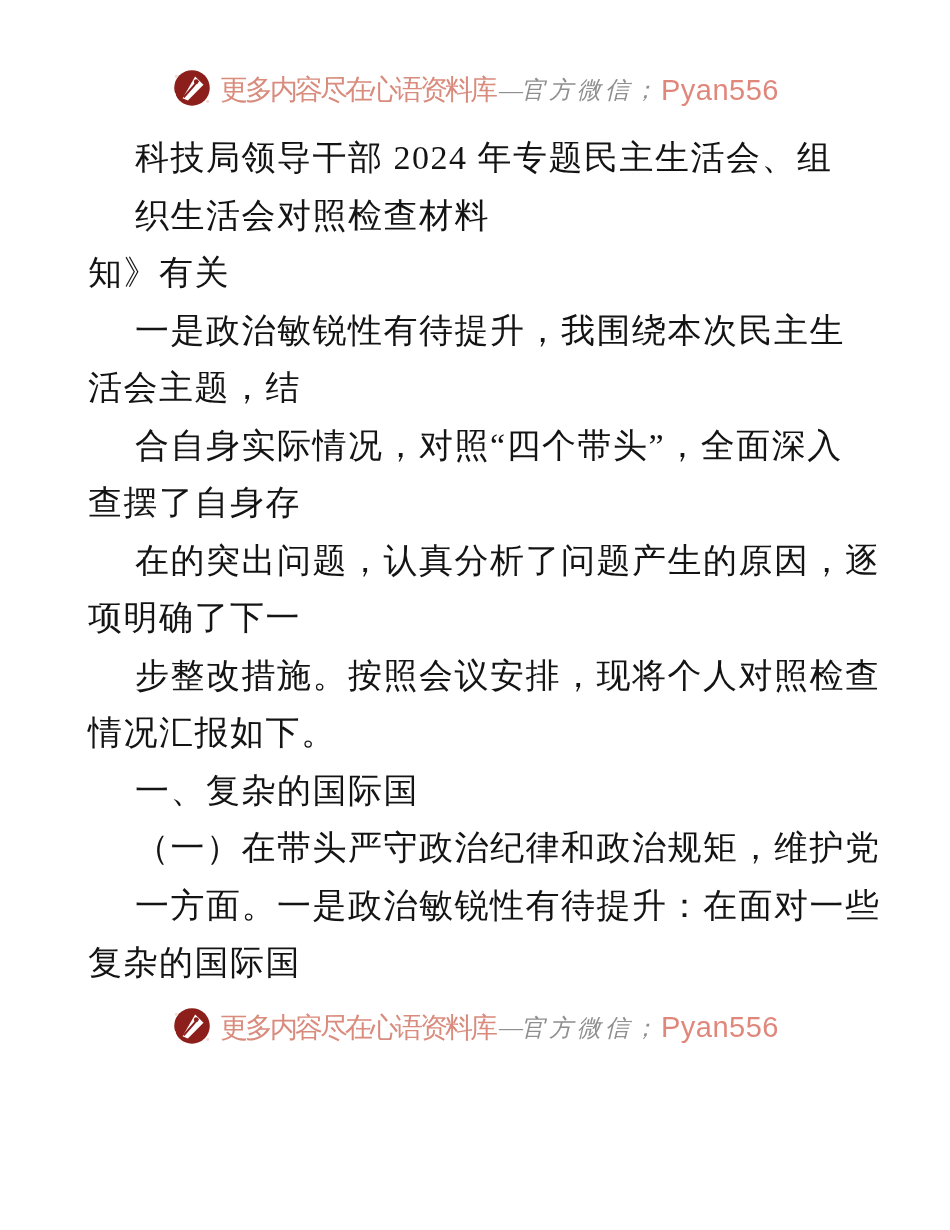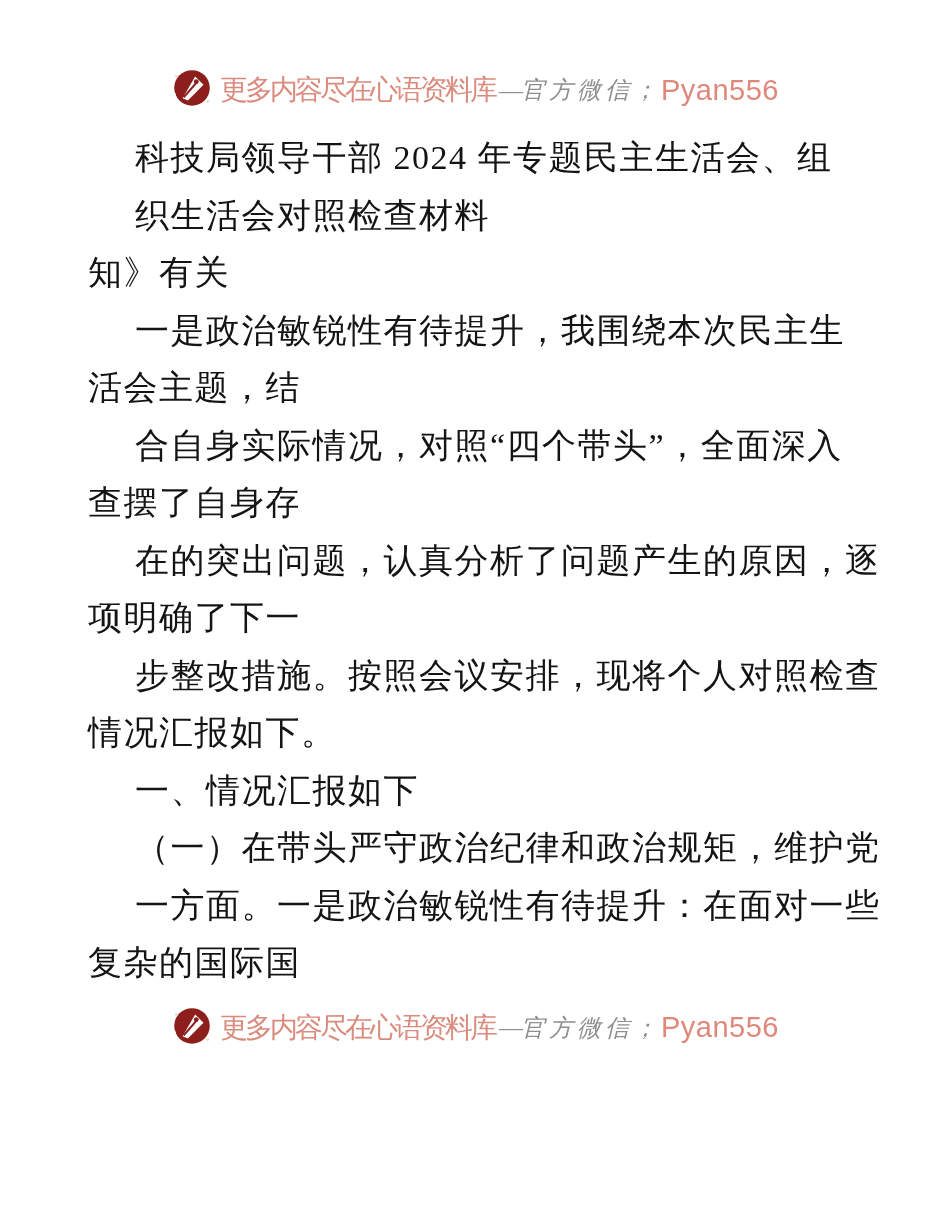--- a/index.html
+++ b/index.html
@@ -95,21 +95,21 @@
       <div class="line indent">织生活会对照检查材料</div>
       <div class="line">知》有关</div>
       <div class="line indent">一是政治敏锐性有待提升，我围绕本次民主生</div>
       <div class="line">活会主题，结</div>
       <div class="line indent">合自身实际情况，对照“四个带头”，全面深入</div>
       <div class="line">查摆了自身存</div>
       <div class="line indent">在的突出问题，认真分析了问题产生的原因，逐</div>
       <div class="line">项明确了下一</div>
       <div class="line indent">步整改措施。按照会议安排，现将个人对照检查</div>
       <div class="line">情况汇报如下。</div>
-      <div class="line indent">一、情况汇报如下</div>
+      <div class="line indent">一、复杂的国际国</div>
       <div class="line indent">（一）在带头严守政治纪律和政治规矩，维护党</div>
       <div class="line indent">一方面。一是政治敏锐性有待提升：在面对一些</div>
       <div class="line">复杂的国际国</div>
     </div>
 
   <div class="watermark wm-footer">
     <span class="wm-logo">
       <svg viewBox="0 0 40 44" width="42" height="46" aria-hidden="true">
         <circle cx="20" cy="20" r="17" fill="var(--logo-color, #8c1f1b)"></circle>
         <path d="M3 25 a18 16 0 0 0 29 11" fill="none" stroke="#ffffff" stroke-width="2.2"></path>

